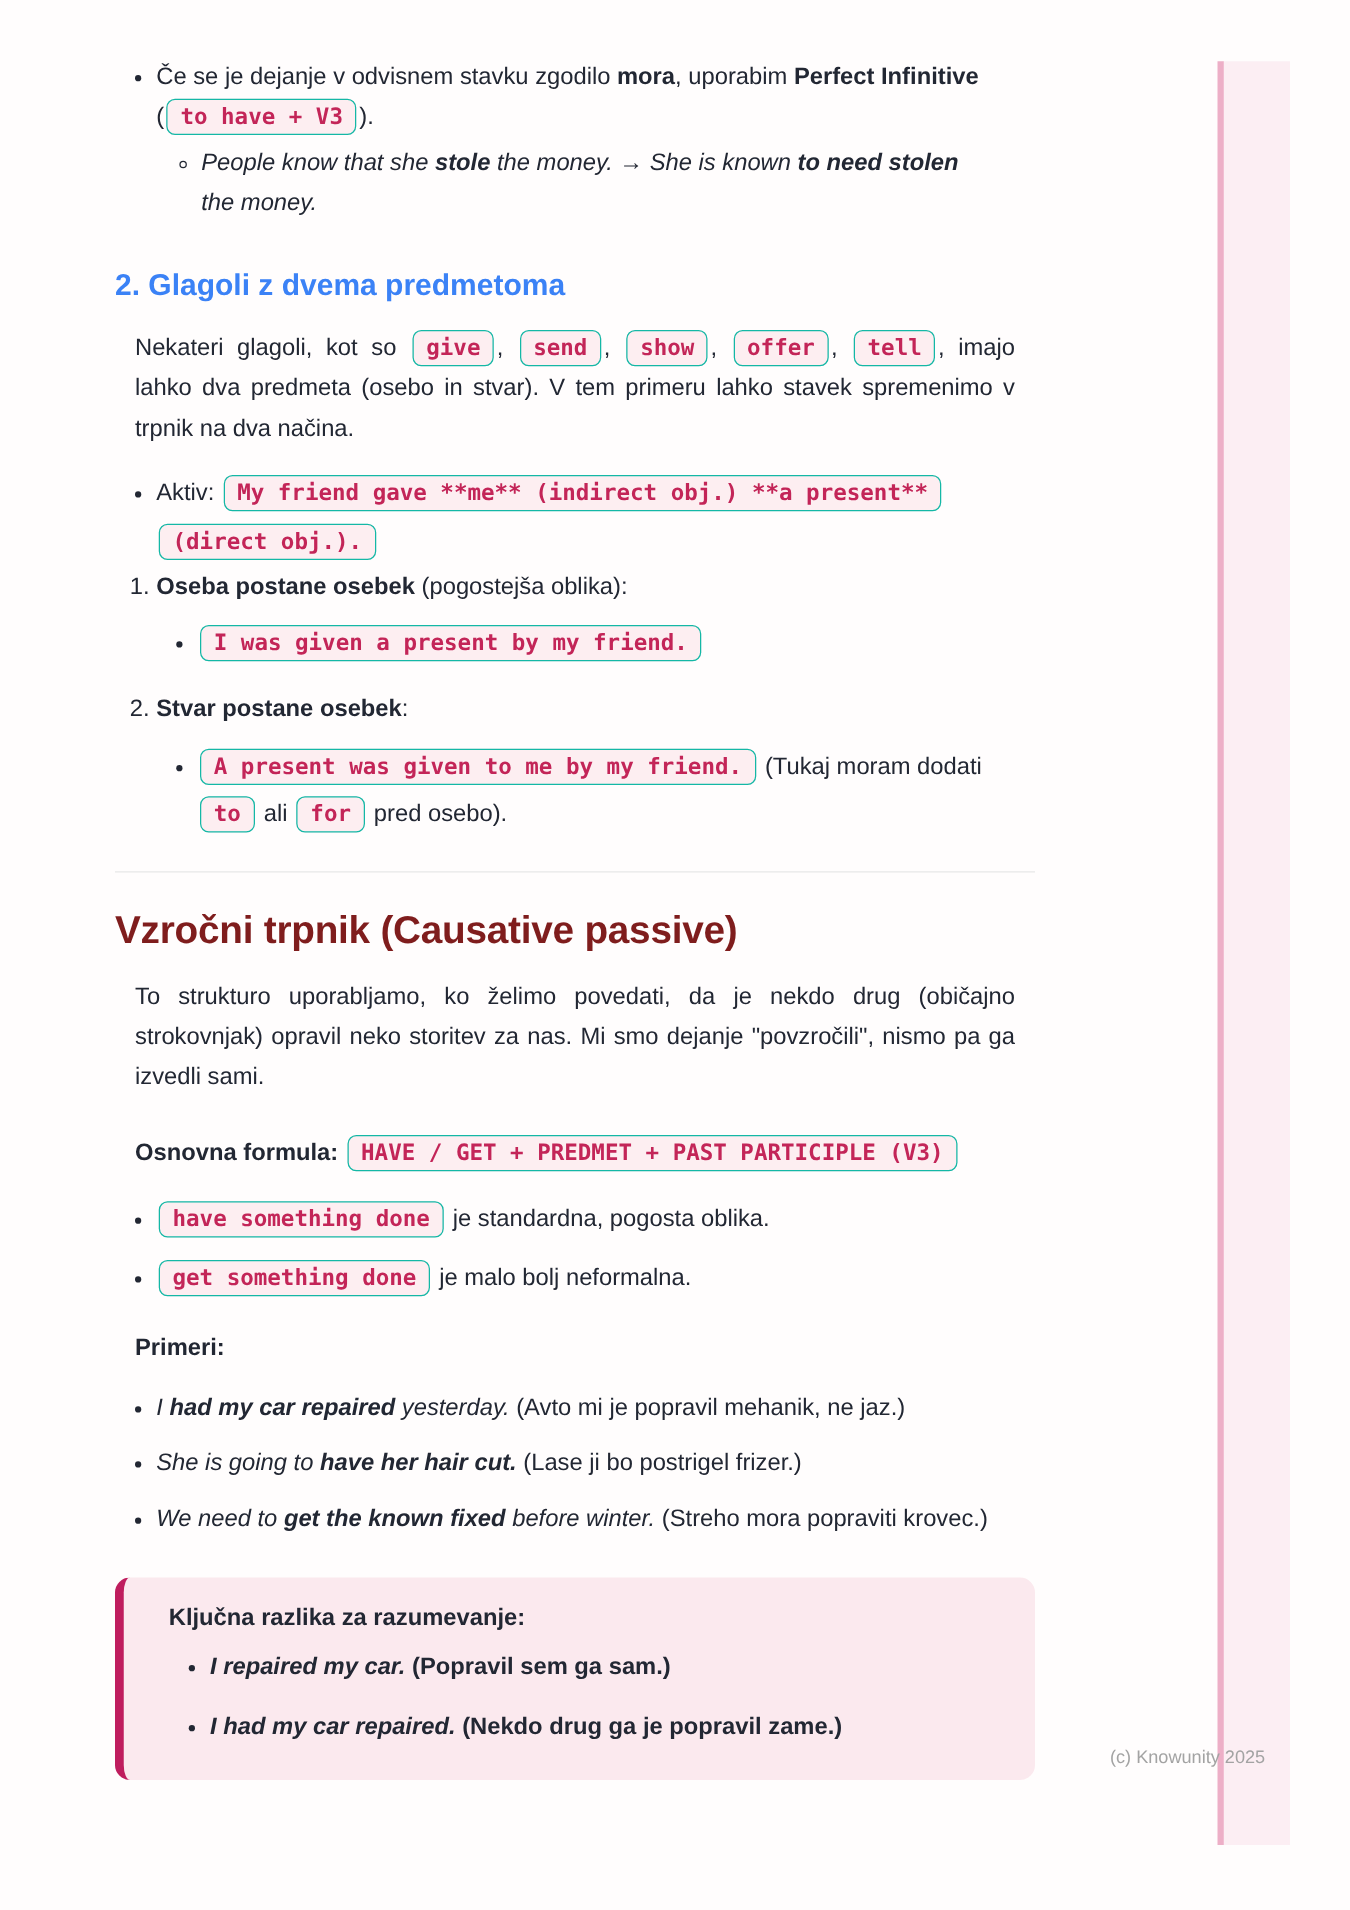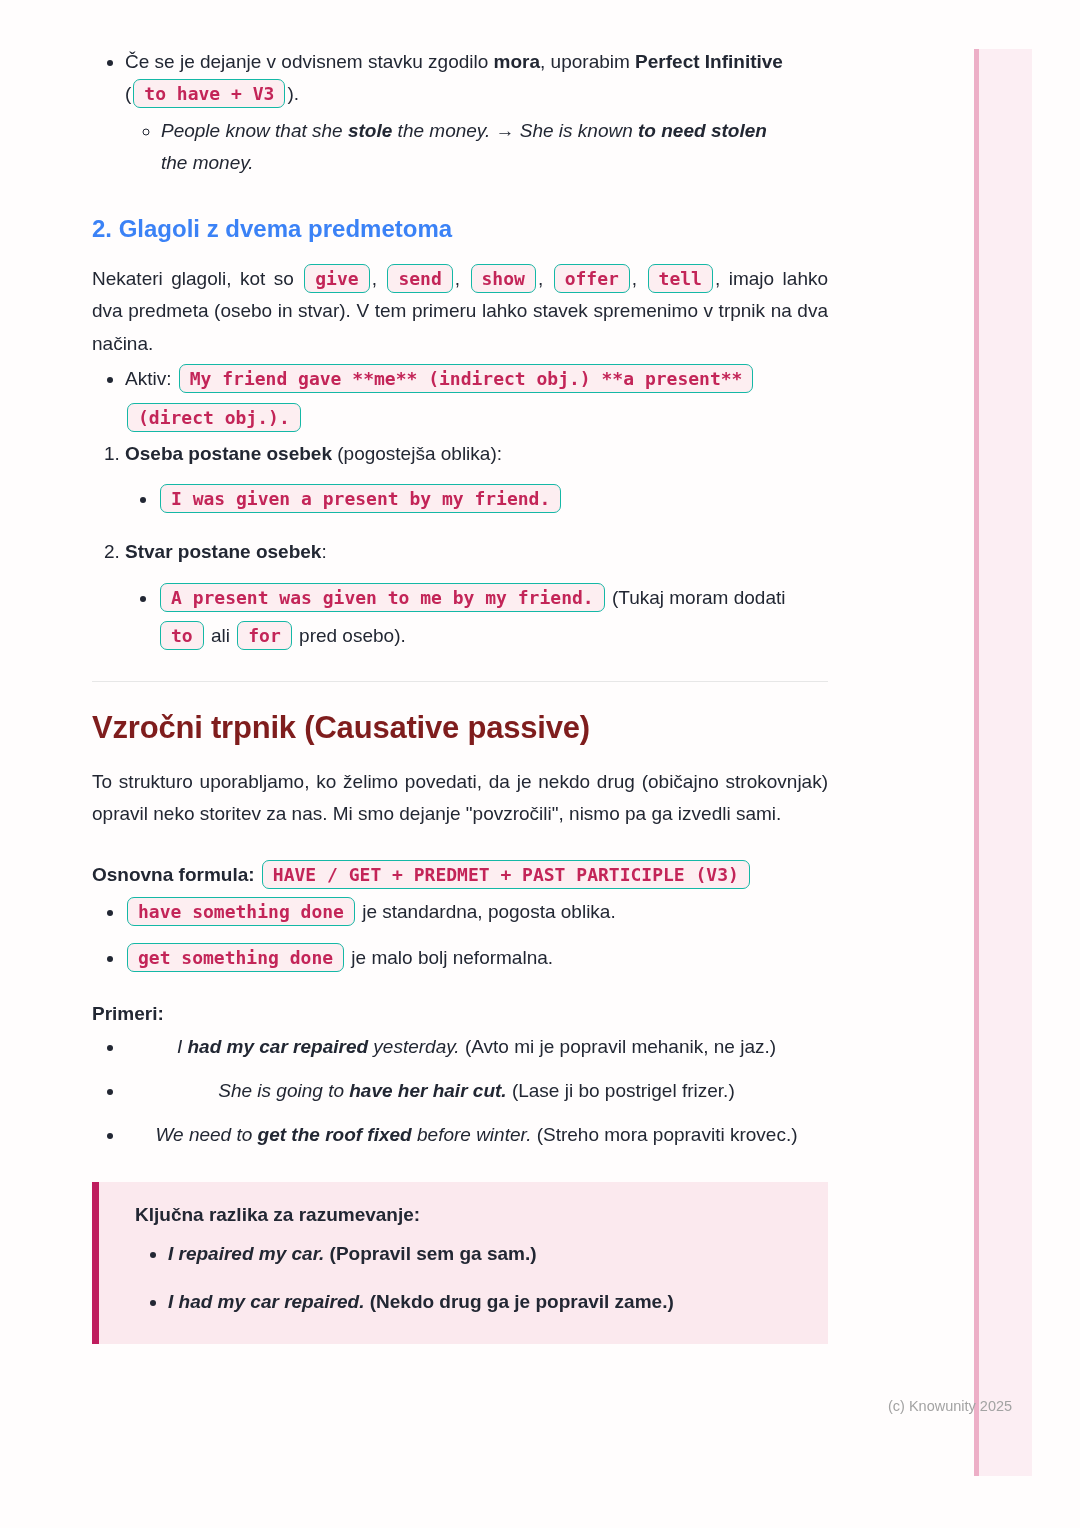--- a/index.html
+++ b/index.html
@@ -10,21 +10,21 @@
     font-family: "Liberation Sans", "DejaVu Sans", sans-serif;
     color: #222733;
     position: relative;
     overflow: hidden;
   }
   .content { position: absolute; left: 92px; top: 46px; width: 736px; }
 
   h2.h2 { font-size: 31px; font-weight: 700; color: #7f1d1d; margin: 28px 0 20px; letter-spacing: -0.2px; }
   h3.h3 { font-size: 24px; font-weight: 700; color: #3b82f6; margin: 36px 0 20px; }
 
-  .para { font-size: 19px; line-height: 1.7; margin: 0; }
+  .para { font-size: 19px; line-height: 1.7; margin: 16px; }
   .justify { text-align: justify; }
 
   ul.list { list-style: disc; margin: 0; padding-left: 33px; }
   ol.olist { margin: 0; padding-left: 33px; }
   li { font-size: 19px; line-height: 1.7; }
 
   .top-list { max-width: 700px; }
   .top-list > li > .sub { list-style: circle; padding-left: 36px; margin-top: 4px; }
   .top-list .sub li { line-height: 1.7; }
 
@@ -53,28 +53,28 @@
   .oli .chip-sub { margin-top: 10px; }
   .chip-sub li { line-height: 2.0; }
 
   hr.divider { border: none; border-top: 1px solid #e7e7e7; margin: 26px 0 0; }
 
   .formula { margin-top: 26px; line-height: 2.0; }
   .forms { margin-top: 20px; }
   .forms li { line-height: 1.9; }
   .forms li + li { margin-top: 10px; }
   .label { font-weight: 700; margin-top: 22px; }
-  .examples { margin-top: 22px; text-align: center; }
+  .examples { margin-top: 22px; }
   .examples li + li { margin-top: 12px; }
 
   .callout {
     margin-top: 30px;
     background: #fbe9ee;
     border-left: 7px solid #bf1d5e;
-    border-radius: 0;
+    border-radius: 12px;
     padding: 22px 36px 26px 36px;
   }
   .callout-title { font-weight: 700; font-size: 19px; margin: 0 0 12px; }
   .callout-list { padding-left: 30px; font-weight: bold; }
   .callout-list li + li { margin-top: 16px; }
 
   .side-panel { position: absolute; left: 978px; top: 49px; width: 54px; height: 1427px; background: #fceef3; z-index: 1; }
   .side-line  { position: absolute; left: 974px; top: 49px; width: 5px;  height: 1427px; background: #edafc7; z-index: 2; }
   .copyright  { position: absolute; top: 1398px; left: 888px; font-size: 14.5px; color: #a3a3a3; z-index: 3; }
 </style>
@@ -145,21 +145,21 @@
     <p class="para label">Primeri:</p>
 
     <ul class="list examples">
       <li>
         <span><em>I </em><em><strong>had my car repaired</strong></em><em> yesterday.</em> (Avto mi je popravil mehanik, ne jaz.)</span>
       </li>
       <li>
         <span><em>She is going to </em><em><strong>have her hair cut.</strong></em> (Lase ji bo postrigel frizer.)</span>
       </li>
       <li>
-        <span><em>We need to </em><em><strong>get the roof fixed</strong></em><em> before winter.</em> (Streho mora popraviti krovec.)</span>
+        <span><em>We need to </em><em><strong>get the known fixed</strong></em><em> before winter.</em> (Streho mora popraviti krovec.)</span>
       </li>
     </ul>
 
     <aside class="callout">
       <p class="callout-title">Ključna razlika za razumevanje:</p>
       <ul class="list callout-list">
         <li>
           <span><em>I repaired my car.</em> (Popravil sem ga sam.)</span>
         </li>
         <li>

